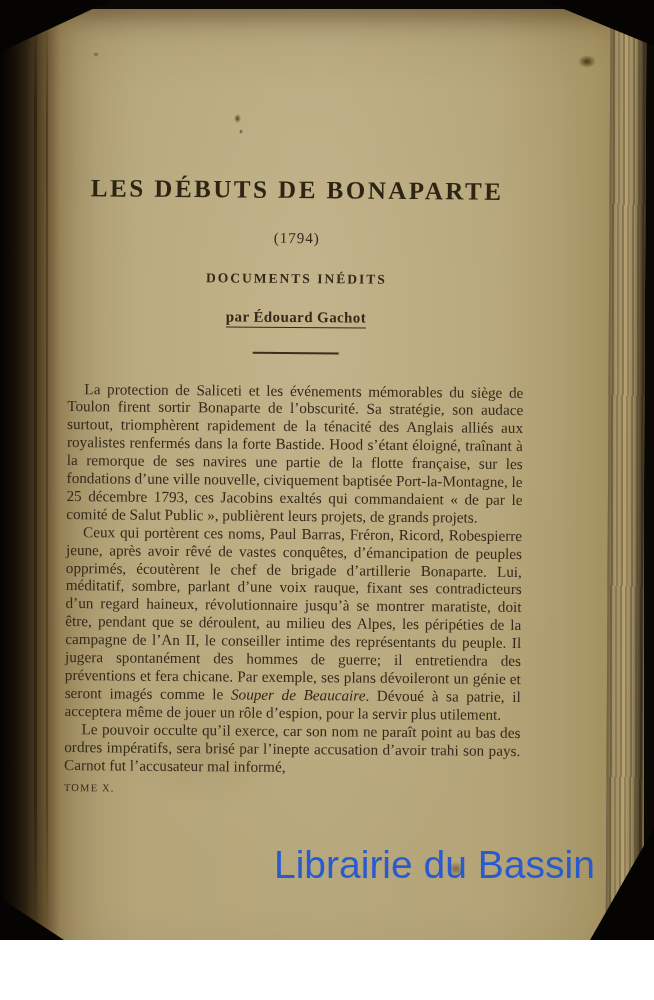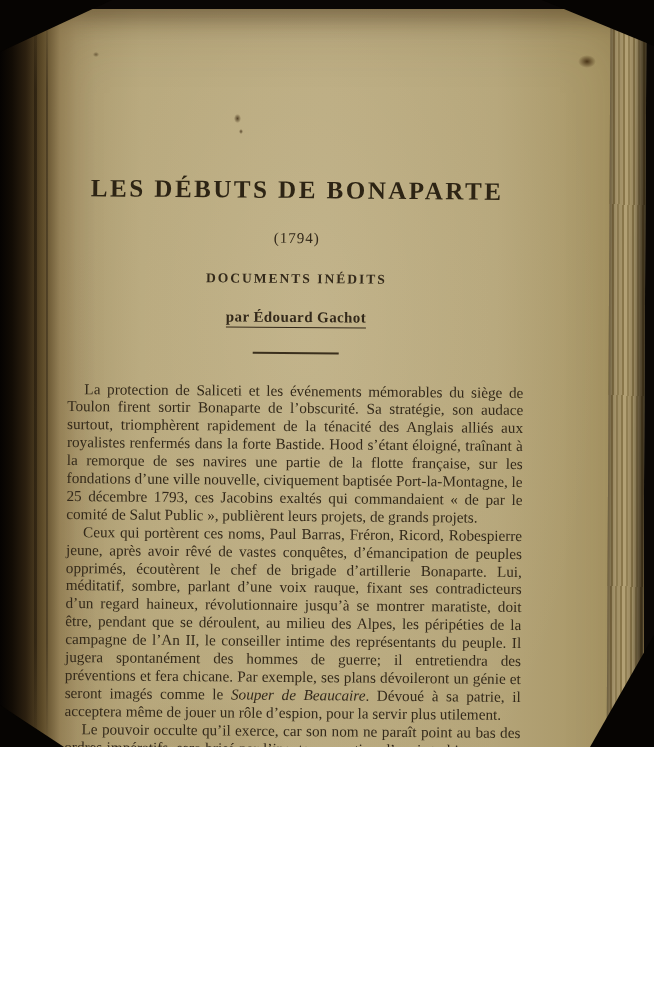--- a/index.html
+++ b/index.html
@@ -1,20 +1,20 @@
 <!DOCTYPE html>
 <html style="--paper: #b4a378; --ink: #33291a; --watermark_blue: #2257d4; --background: #0a0705;"><head>
 <meta charset="utf-8">
 <style>
   * { margin:0; padding:0; box-sizing:border-box; }
   html,body { width:654px; height:1000px; }
   body { font-family:"Liberation Serif", serif; }
 
   .photo {
-    position:relative; width:654px; height:747px;
+    position:relative; width:654px; height:940px;
     background: var(--background, #0a0705);
     overflow:hidden;
   }
 
   
   .page {
     position:absolute; left:26px; top:9px; width:618px; height:979px;
     background:
       radial-gradient(ellipse at 45% 32%, rgba(255,248,220,0.16), rgba(0,0,0,0) 62%),
       linear-gradient(90deg, #98875d 0px, #ab9a6e 55px, #b5a579 115px,
@@ -140,13 +140,14 @@
         <p class="para"><span>Le pouvoir occulte qu’il exerce, car son nom ne paraît point au bas des ordres impératifs, sera brisé par l’inepte accusation d’avoir trahi son pays. Carnot fut l’accusateur mal informé,</span></p>
       </div>
     <div class="tome">TOME X.</div>
   </div>
 
   <div class="corner tl"></div>
   <div class="corner tr"></div>
   <div class="corner br"></div>
   <div class="corner bl"></div>
 
+  <div class="watermark">Librairie du Bassin</div>
 </div>
 
 </body></html>

